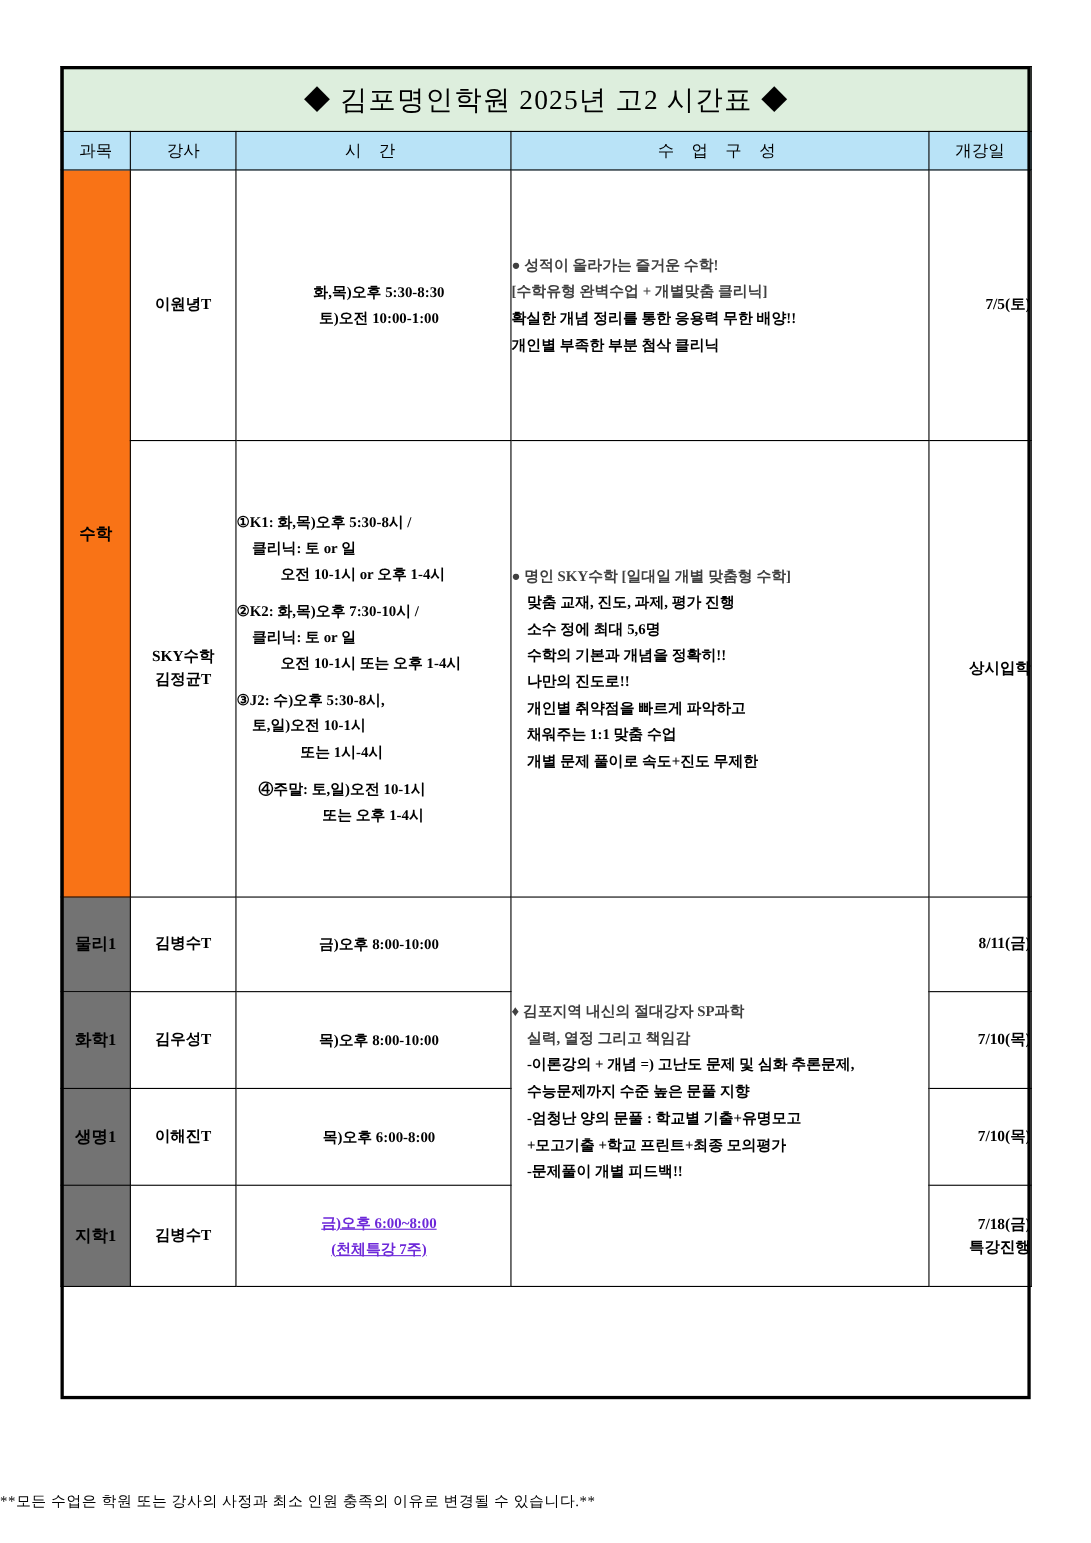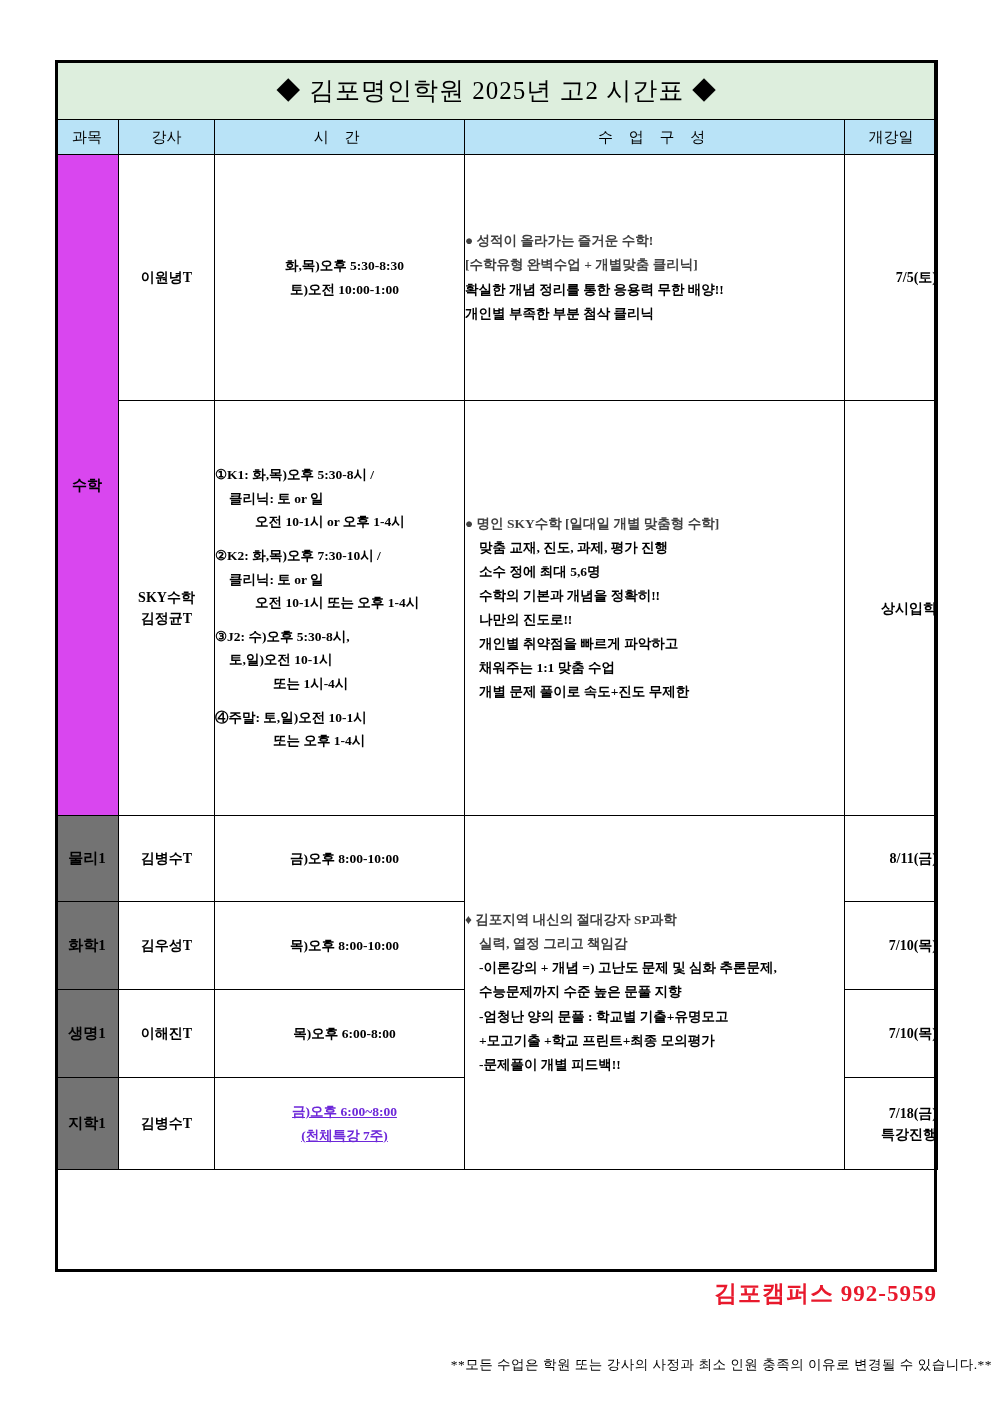--- a/index.html
+++ b/index.html
@@ -58,39 +58,39 @@
     font-size: 15px;
     font-family: "Liberation Serif", serif;
   }
   .hdr.spaced { letter-spacing: 6px; }
   .subj {
     text-align: center;
     font-size: 15px;
     font-weight: bold;
     font-family: "Liberation Serif", serif;
   }
-  .subj.math { background: #d946ef; }
+  .subj.math { background: #f97316; }
   .subj.sci { background: #737373; }
   .teacher {
     text-align: center;
     font-size: 14px;
     font-weight: bold;
     font-family: "Liberation Serif", serif;
     line-height: 1.5;
   }
   .time {
     font-size: 13.5px;
     font-weight: bold;
     font-family: "Liberation Serif", serif;
     line-height: 1.75;
     padding: 6px 10px 6px 18px;
   }
   .time.center { text-align: center; padding-left: 10px; }
   .time .blk { margin-bottom: 10px; }
-  .time .blk:last-child { margin-bottom: 0; }
+  .time .blk:last-child { margin-bottom: 0; margin-left: 20px; }
   .time .ind1 { padding-left: 14px; }
   .time .ind2 { padding-left: 40px; }
   .time .ind3 { padding-left: 58px; }
   .desc {
     font-size: 13.5px;
     font-weight: bold;
     font-family: "Liberation Serif", serif;
     line-height: 1.78;
     padding: 8px 10px 8px 22px;
   }
@@ -112,21 +112,21 @@
     font-weight: bold;
     color: #e8192c;
     font-family: "Liberation Serif", serif;
     letter-spacing: 1px;
   }
   .footnote {
     position: absolute;
     left: 0;
     width: 992px;
     top: 1356px;
-    text-align: right;
+    text-align: left;
     font-size: 13.5px;
     font-family: "Liberation Serif", serif;
     color: #000;
     letter-spacing: 0.5px;
   }
 </style>
 </head>
 <body>
 
 <div class="page">
@@ -246,15 +246,14 @@
         <td class="start">
           <div>7/18(금)</div>
           <div>특강진행</div>
         </td>
       </tr>
     </tbody>
   </table>
 
   <div class="outer-border"></div>
 
-  <div class="phone">김포캠퍼스 992-5959</div>
   <div class="footnote">**모든 수업은 학원 또는 강사의 사정과 최소 인원 충족의 이유로 변경될 수 있습니다.**</div>
 </div>
 
 </body></html>

